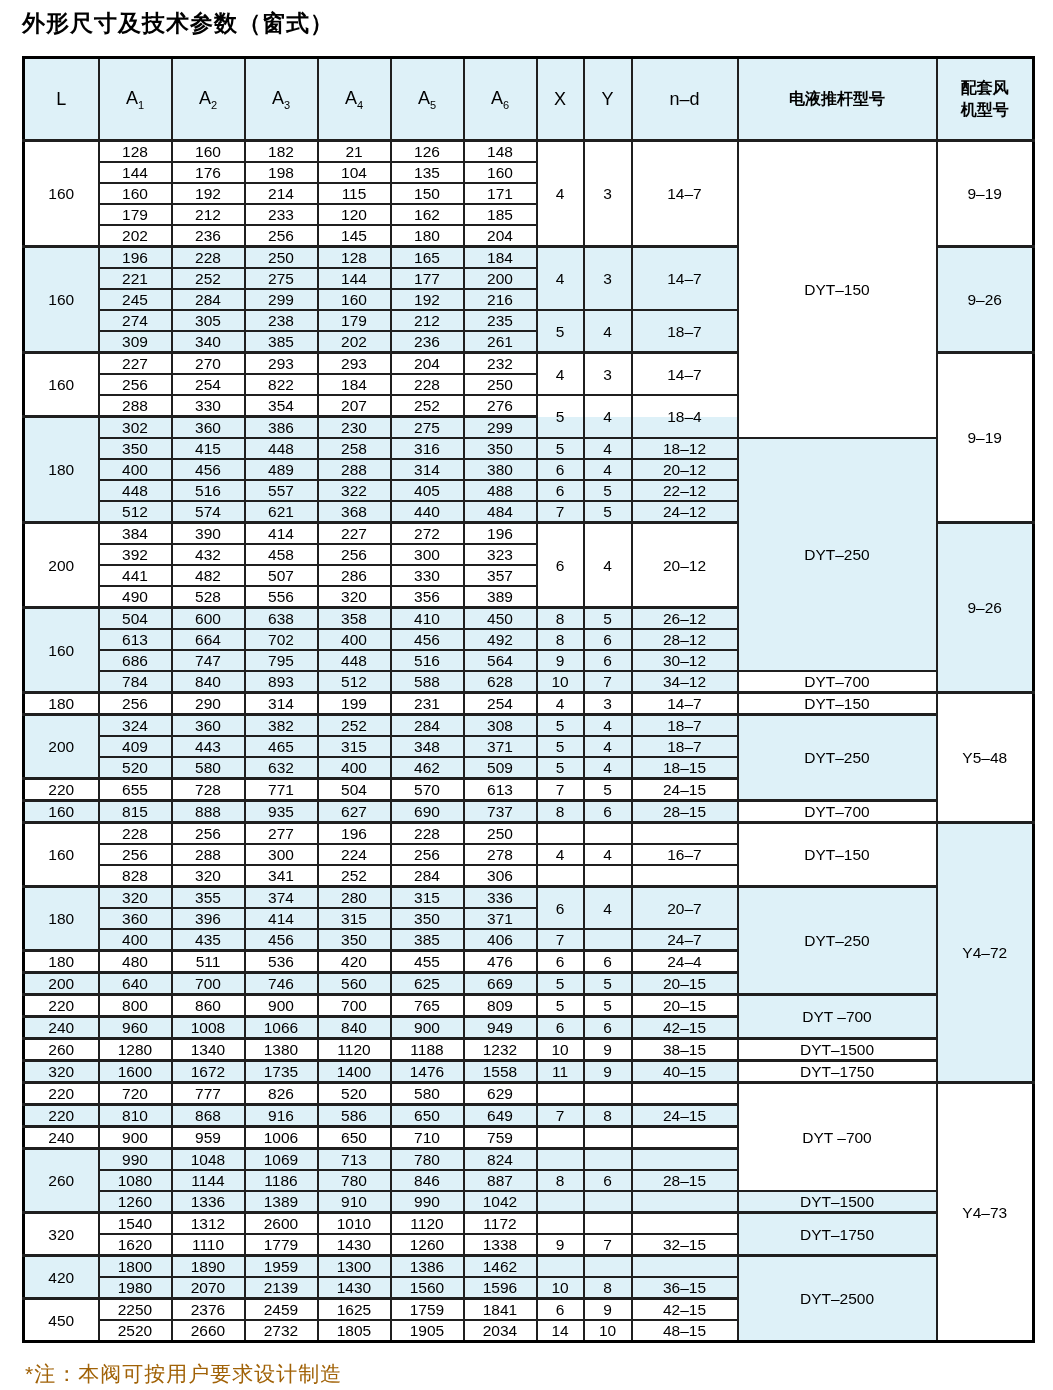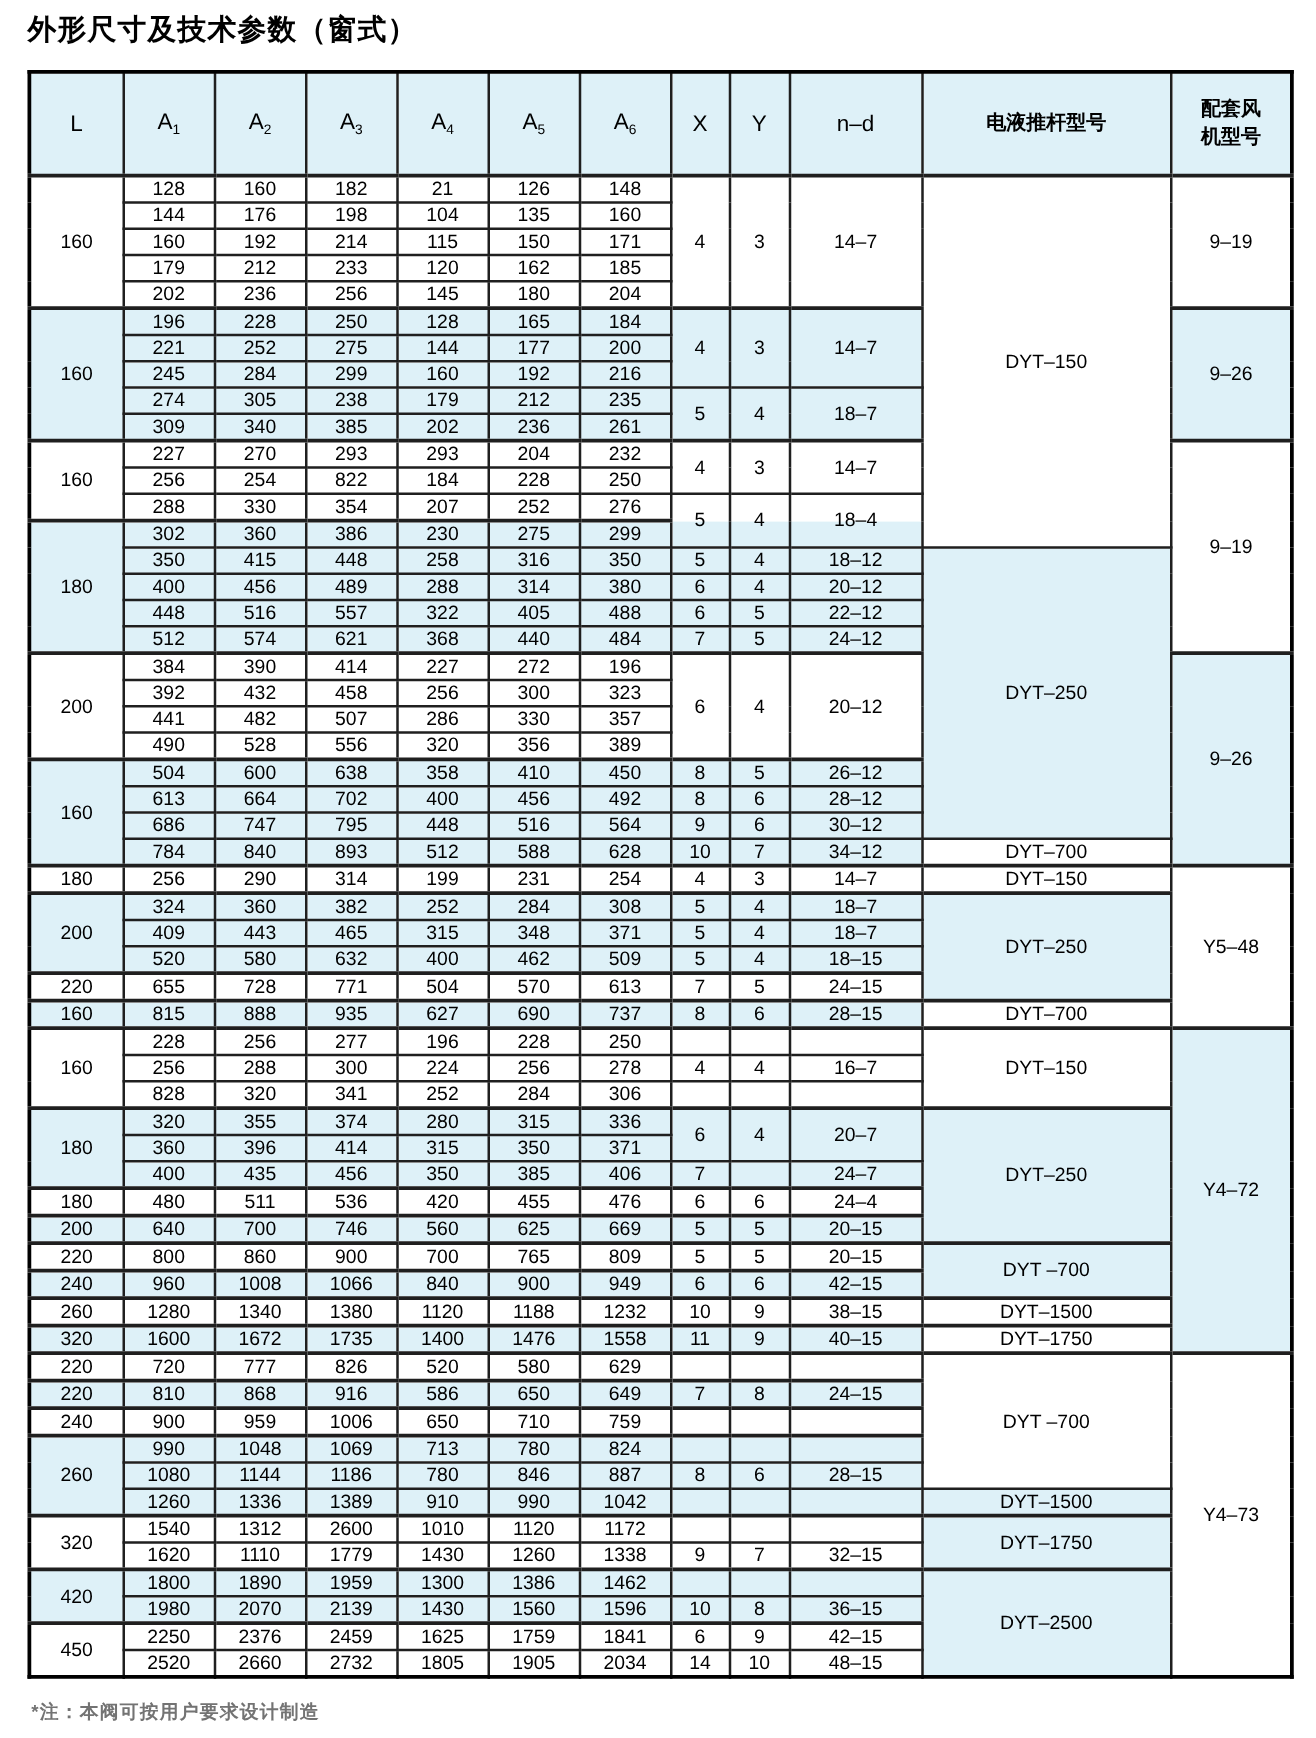--- a/index.html
+++ b/index.html
@@ -41,21 +41,21 @@
   }
   tr.gs > td{border-top-width:3px;}
   td.cw{background:#ffffff;}
   td.cb{background:var(--band);}
   td.csplit{
     background:linear-gradient(to bottom,#ffffff 0 52%,var(--band) 52% 100%);
     vertical-align:top;line-height:22px;
   }
   .footnote{
     position:absolute;left:25px;top:1360px;
-    font-size:15px;font-weight:bold;color:#737373;letter-spacing:1px;
+    font-size:21px;font-weight:normal;color:#a16207;letter-spacing:1px;
   }
 </style>
 </head>
 <body>
 
 <div class="page">
   <div class="title">外形尺寸及技术参数（窗式）</div>
   <table class="spec">
     <colgroup>
         <col style="width: 75px;">

